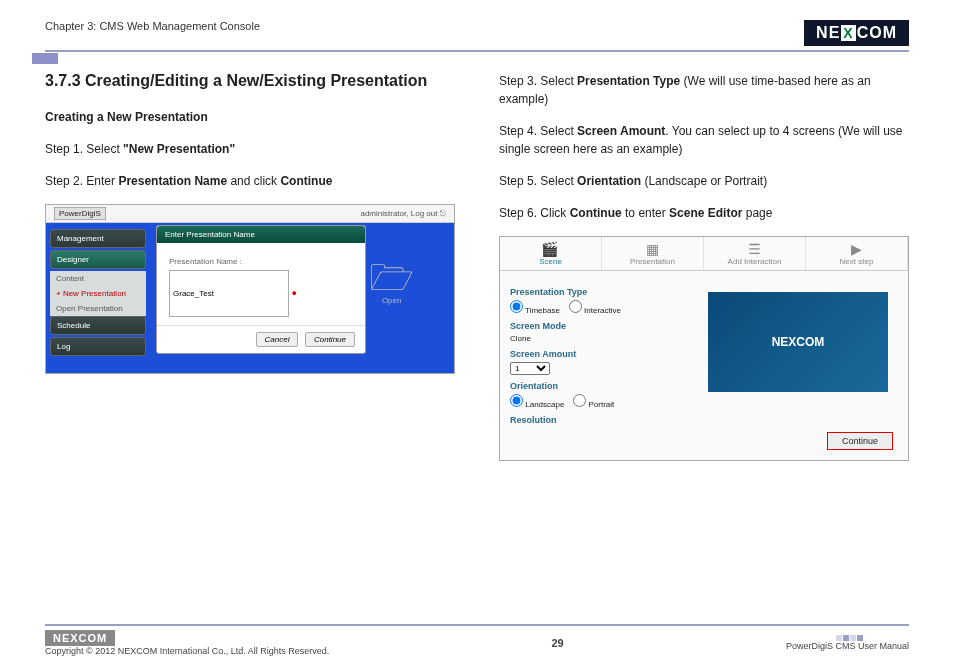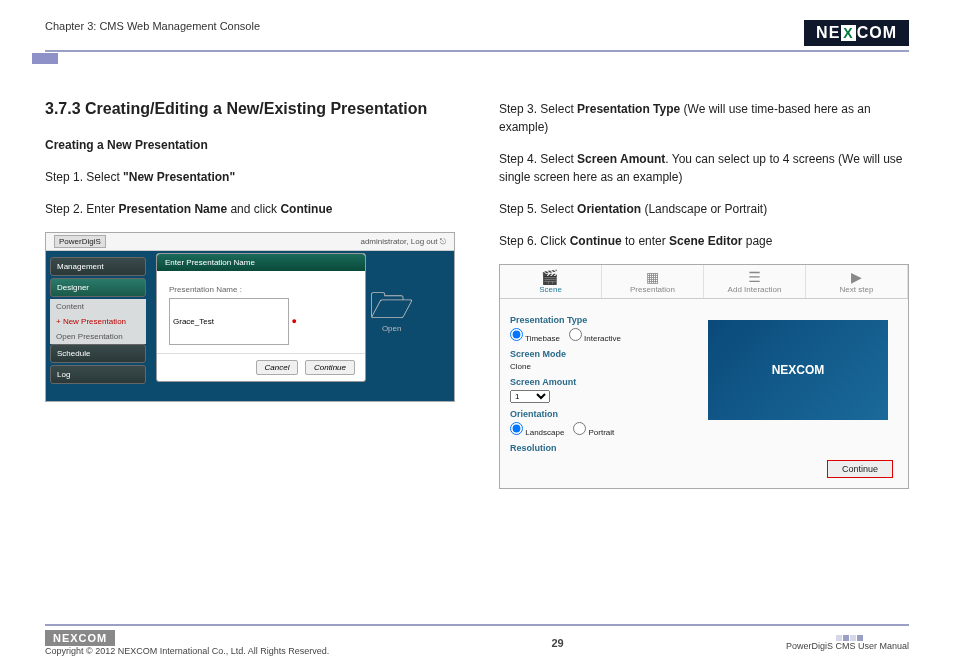--- a/index.html
+++ b/index.html
@@ -31,34 +31,34 @@
     align-items: center;
   }
   .logo .x { background:#fff; color:#007a3d; padding:0 2px; margin:0 1px; font-size:14px;}
   .marker {
     width: 26px; height: 11px; background: #8e90c8;
     position: absolute; left: 32px; top: 53px;
   }
   .columns {
     display: flex;
     gap: 44px;
-    margin-top: 48px;
+    margin-top: 20px;
   }
   .col { flex: 1; }
   h2.section-title { font-size: 16px; font-weight: bold; margin-bottom: 20px; }
   .sub-title { font-size: 12px; font-weight: bold; margin-bottom: 16px; }
   p.step { font-size: 12px; margin-bottom: 14px; line-height: 1.5; }
   .b { font-weight: bold; }
 
   
   .shot1 {
     border: 1px solid #aaa;
     width: 100%;
     height: 170px;
-    background: #0c4a6e;
+    background: #1d4ed8;
     position: relative;
     font-size: 9px;
     overflow: hidden;
   }
   .shot1 .topbar { background: #f5f5f5; height: 18px; display:flex; justify-content:space-between; align-items:center; padding:0 8px; border-bottom:1px solid #ccc;}
   .shot1 .brand { background:#e0e0e0; border:1px solid #aaa; padding:1px 4px; font-size:8px;}
   .shot1 .login { font-size:8px; color:#555;}
   .shot1 .side { position:absolute; left:4px; top:24px; width:96px; }
   .shot1 .side .item { background: linear-gradient(#3a4a4a,#2a3838); color:#fff; border:1px solid #666; border-radius:3px; padding:4px 6px; margin-bottom:2px; font-size:8px;}
   .shot1 .side .item.active { background: linear-gradient(#2a7a6a,#1a5a4a); }

